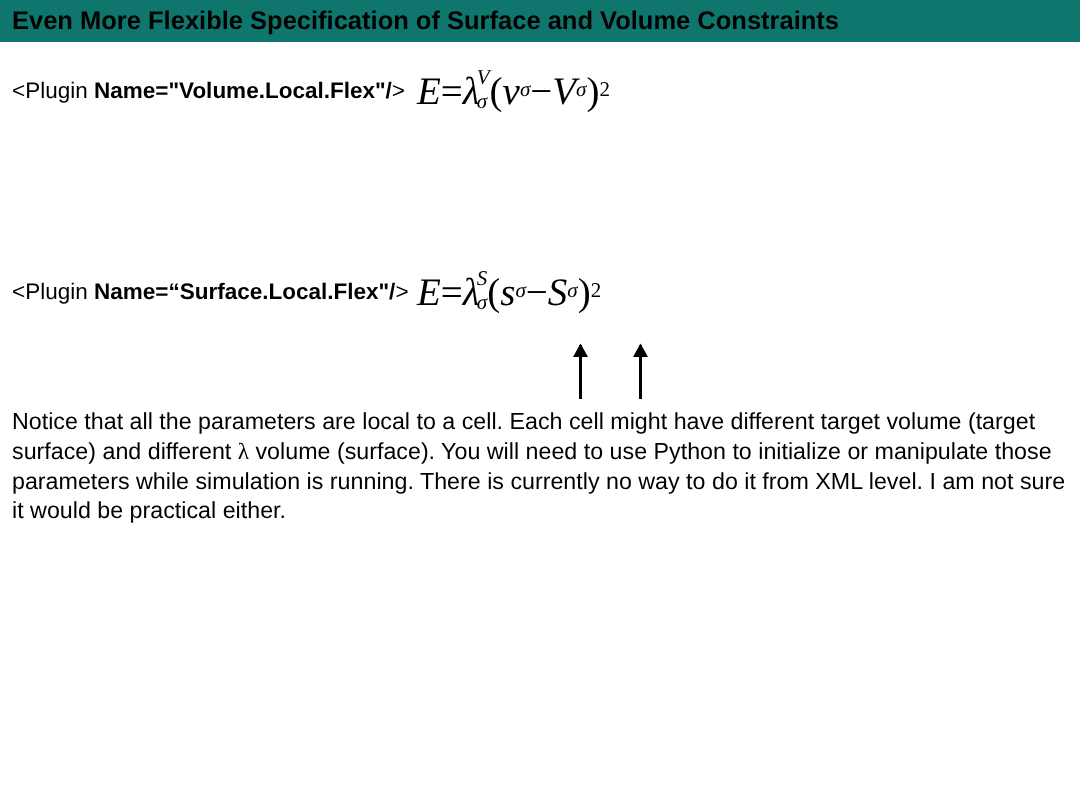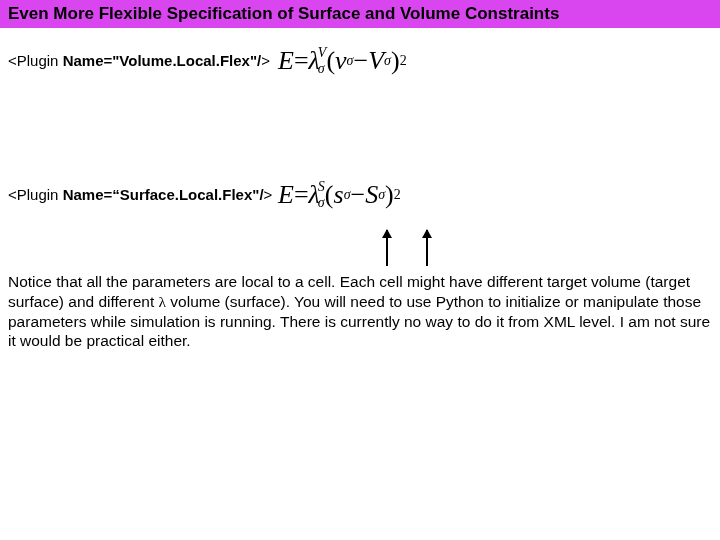--- a/index.html
+++ b/index.html
@@ -7,21 +7,21 @@
     padding: 0;
     width: 720px;
     height: 540px;
     font-family: Arial, Helvetica, sans-serif;
     font-size: 14px;
     background: #fff;
     color: #000;
     overflow: hidden;
   }
   .title-bar {
-    background: #d946ef;
+    background: #0f766e;
     padding: 4px 8px;
     font-weight: bold;
     font-size: 17px;
   }
   .row {
     display: flex;
     align-items: flex-start;
     margin-top: 18px;
     padding: 0 8px;
   }

